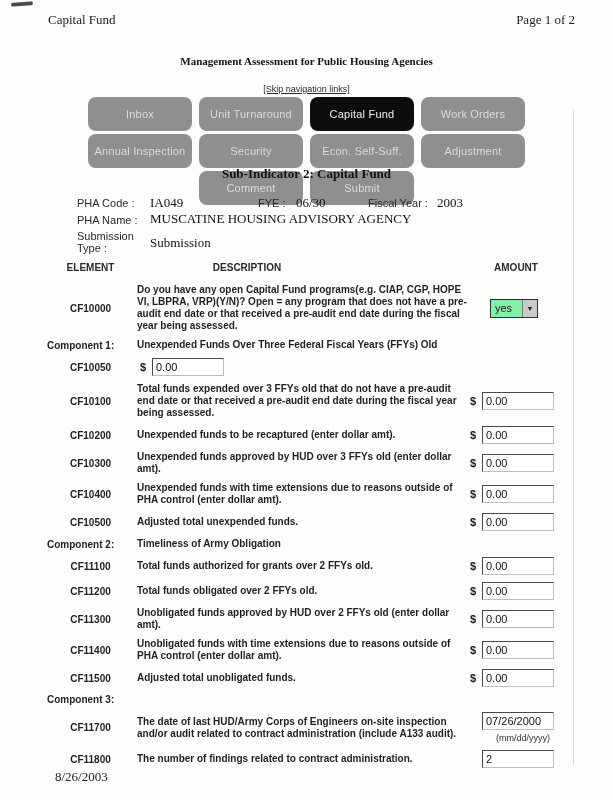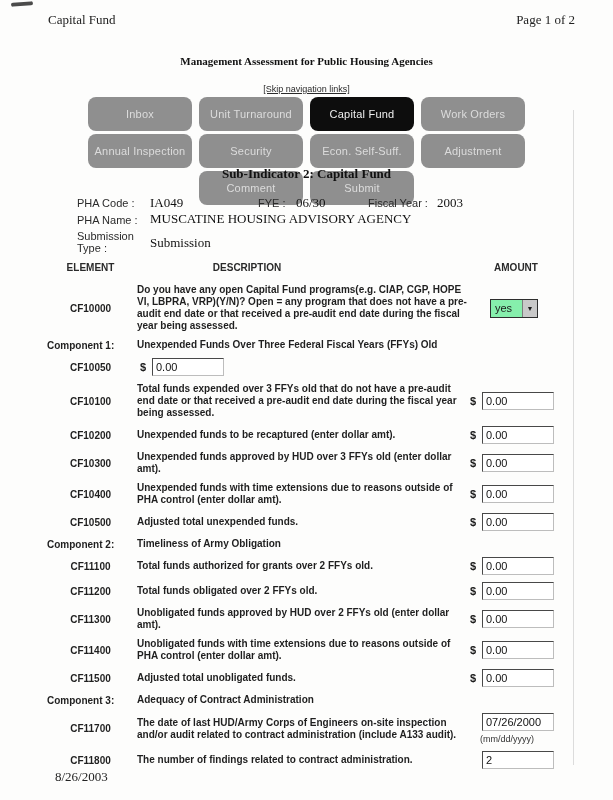--- a/index.html
+++ b/index.html
@@ -56,21 +56,21 @@
   .code { text-align:center; font-weight:bold; font-size:10px; color:#1f1f1f; }
   .trow.component .code { text-align:left; padding-left:3px; }
   .desc { font-weight:bold; font-size:10px; line-height:12px; color:#1f1f1f; }
   .amt { display:flex; align-items:center; padding-left:3px; }
   .dollar { font-weight:bold; font-size:11px; width:8px; margin-right:4px; }
   .fld { width:64px; height:14px; font-family:"Liberation Sans","DejaVu Sans",sans-serif; font-size:11px;
     padding:1px 3px; background:#fff; color:#111;
     border:1px solid #bdbdbd; border-top:1px solid #484848; border-left:1px solid #484848; }
   .amt.no-dollar .fld { margin-left:12px; }
   .amt.stack { flex-direction:column; align-items:flex-start; }
-  .hint { font-size:9px; color:#333; margin-top:3px; margin-left:10px; }
+  .hint { font-size:9px; color:#333; margin-top:3px; margin-left:26px; }
 
   .sel { display:inline-flex; margin-left:20px; height:17px; border:1px solid #2e2e2e; background:#86efac; cursor:pointer; }
   .sel-text { font-size:11px; padding:2px 5px 0 4px; min-width:22px; }
   .sel-btn { width:14px; background:#c9c9c9; border-left:1px solid #7d7d7d; display:flex; align-items:center; justify-content:center;
     font-size:7px; color:#1c1c1c; }
 </style>
 </head>
 <body>
 
 <div class="page">
@@ -228,21 +228,20 @@
         <div class="trow currency">
           <div class="code">CF11500</div>
           <div class="desc">Adjusted total unobligated funds.</div>
           <div class="amt">
             <span class="dollar">$</span>
             <input type="text" class="fld" value="0.00" style="">
           </div>
         </div>
         <div class="trow component">
           <div class="code">Component 3:</div>
-          <div class="desc">Adequacy of Contract Administration</div>
           <div class="amt"></div>
         </div>
         <div class="trow date">
           <div class="code">CF11700</div>
           <div class="desc">The date of last HUD/Army Corps of Engineers on-site inspection and/or audit related to contract administration (include A133 audit).</div>
           <div class="amt stack no-dollar">
             <input type="text" class="fld" value="07/26/2000" style="">
             <div class="hint">(mm/dd/yyyy)</div>
           </div>
         </div>

